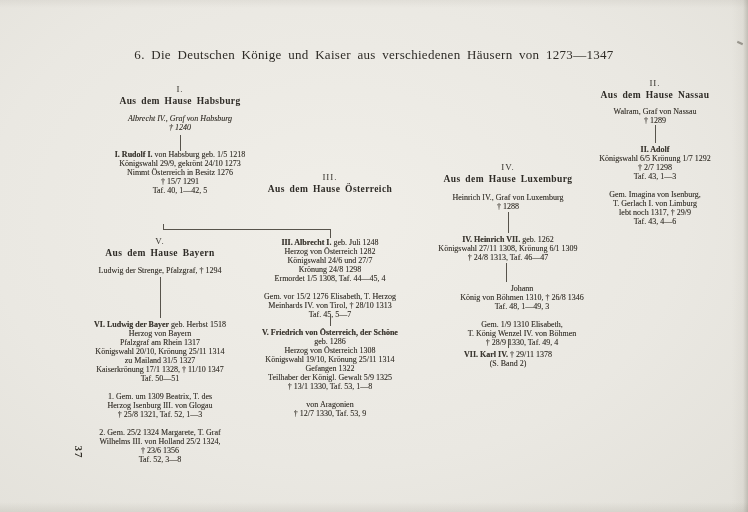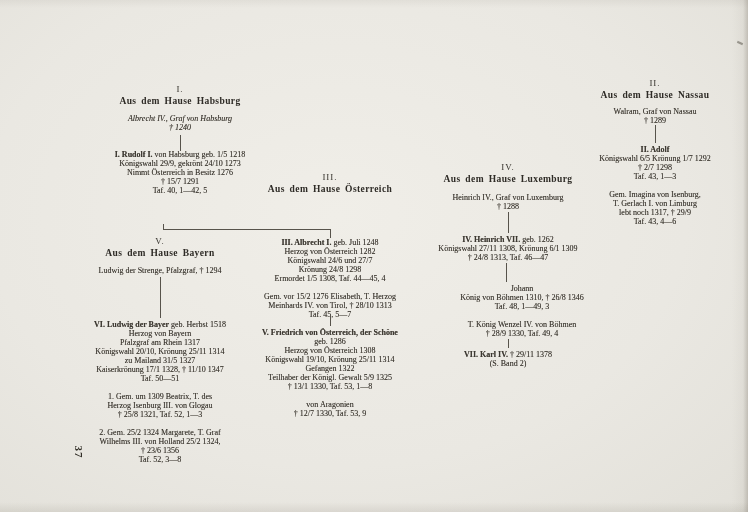--- a/index.html
+++ b/index.html
@@ -28,20 +28,21 @@
     position:absolute;left:72px;top:446px;font-size:11px;font-weight:bold;
     transform:rotate(90deg);color:#333029;letter-spacing:1px;
   }
   .mark{position:absolute;left:737px;top:42px;width:6px;height:2px;background:rgba(80,75,66,0.5);transform:rotate(25deg);}
 </style>
 </head>
 <body>
 
 <div class="page">
 
+  <div class="title">6. Die Deutschen Könige und Kaiser aus verschiedenen Häusern von 1273—1347</div>
   <div class="mark"></div>
 
   <div class="abs num" style="left:80px;top:84px;width:200px;">I.</div>
   <div class="abs house" style="left:80px;top:96px;width:200px;">Aus dem Hause Habsburg</div>
   <div class="abs lines" style="left:80px;top:114px;width:200px;font-style:italic;">
       <div>Albrecht IV., Graf von Habsburg</div>
       <div>† 1240</div>
     </div>
   <div class="vline" style="left:180px;top:135px;height:16px;"></div>
   <div class="abs" style="left:80px;top:150px;width:200px;">
@@ -134,20 +135,21 @@
       </div>
   </div>
   <div class="vline" style="left:506px;top:263px;height:19px;"></div>
   <div class="abs" style="left:422px;top:284px;width:200px;">
     <div class="lines">
         <div>Johann</div>
         <div>König von Böhmen 1310, † 26/8 1346</div>
         <div>Taf. 48, 1—49, 3</div>
       </div>
     <div class="lines gem">
+        <div>Gem. 1/9 1310 Elisabeth,</div>
         <div>T. König Wenzel IV. von Böhmen</div>
         <div>† 28/9 1330, Taf. 49, 4</div>
       </div>
   </div>
   <div class="vline" style="left:508px;top:339px;height:9px;"></div>
   <div class="abs" style="left:408px;top:350px;width:200px;">
     <div class="ln"><span class="b">VII. Karl IV.</span><span> † 29/11 1378</span></div>
     <div class="lines">
         <div>(S. Band 2)</div>
       </div>

